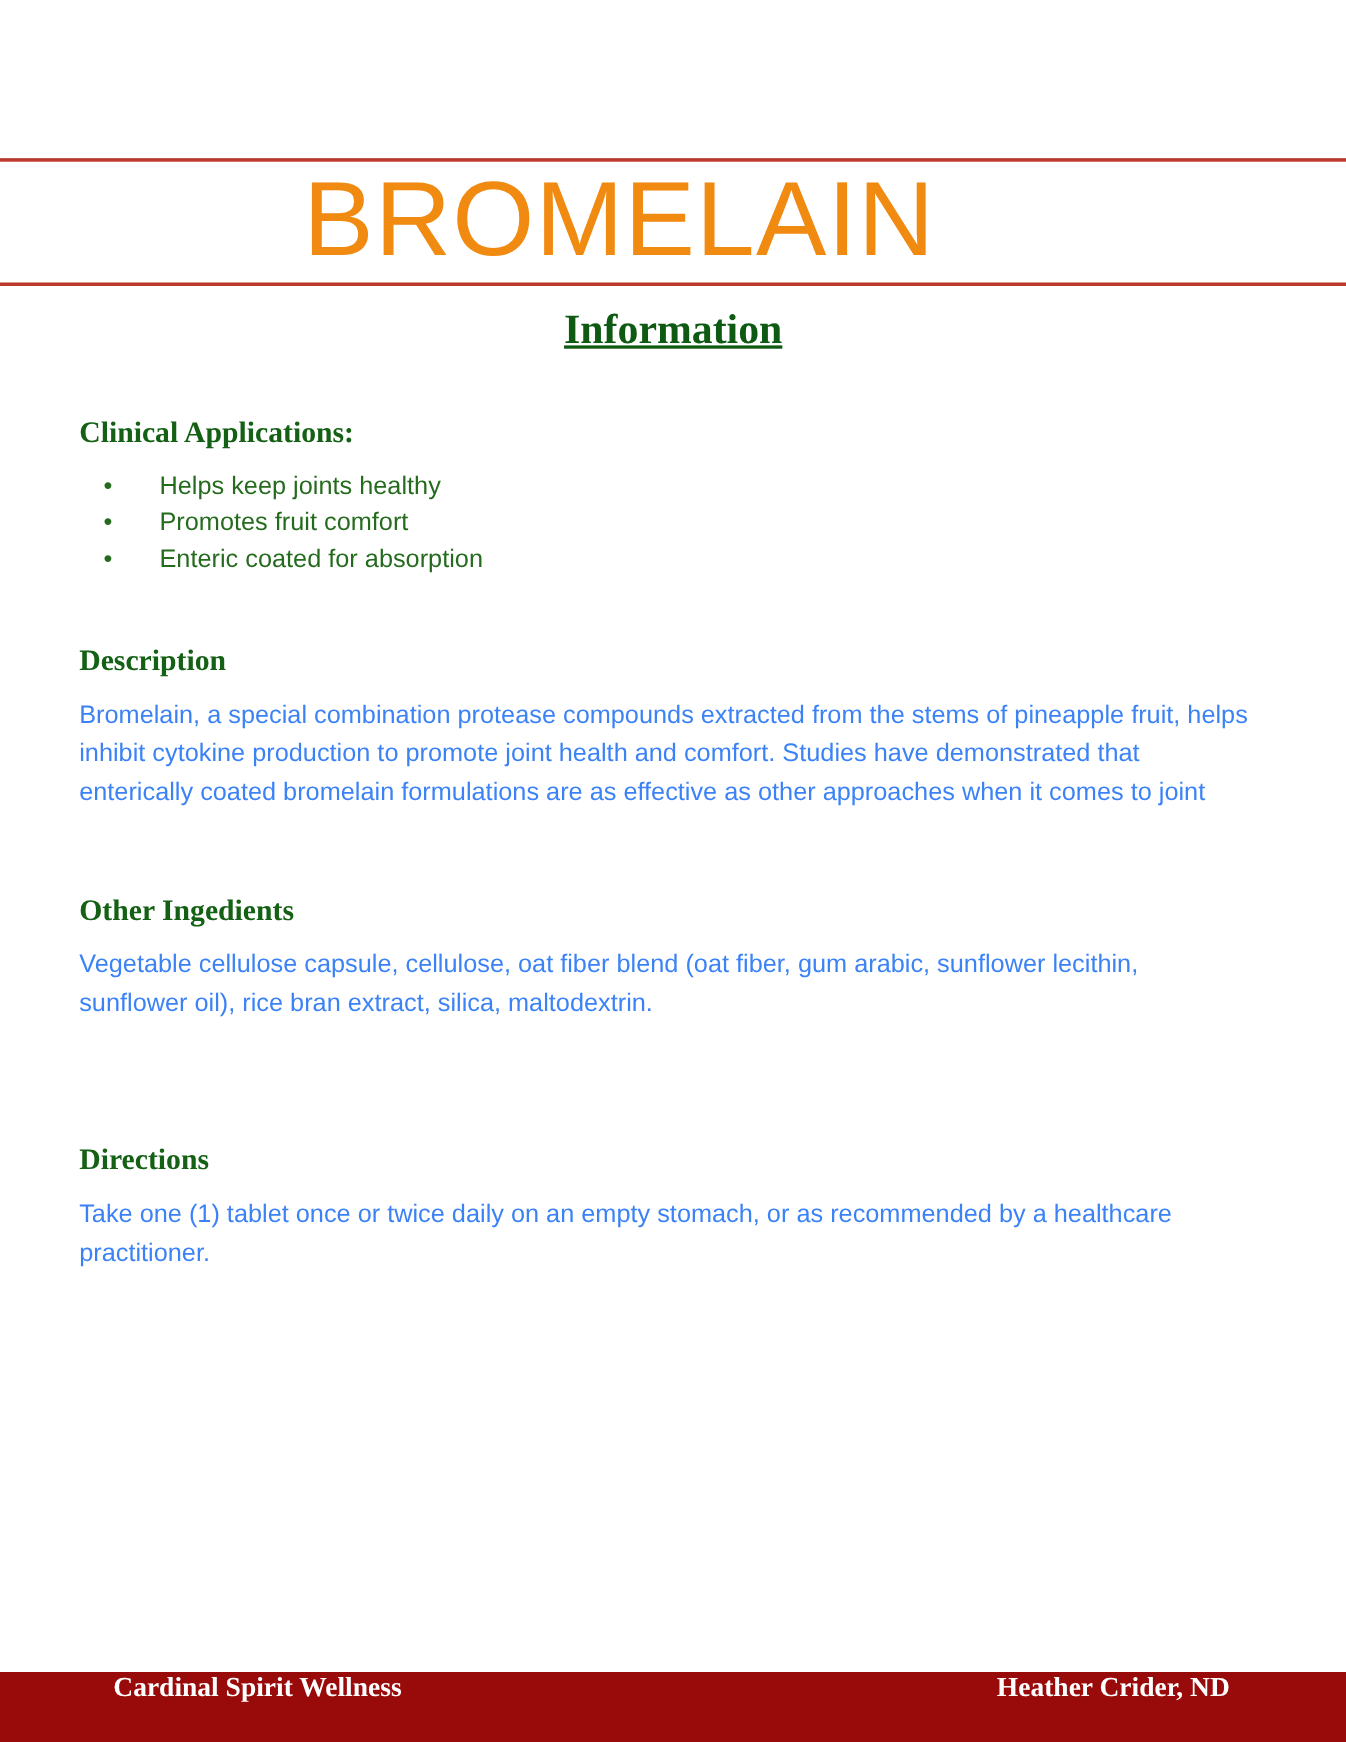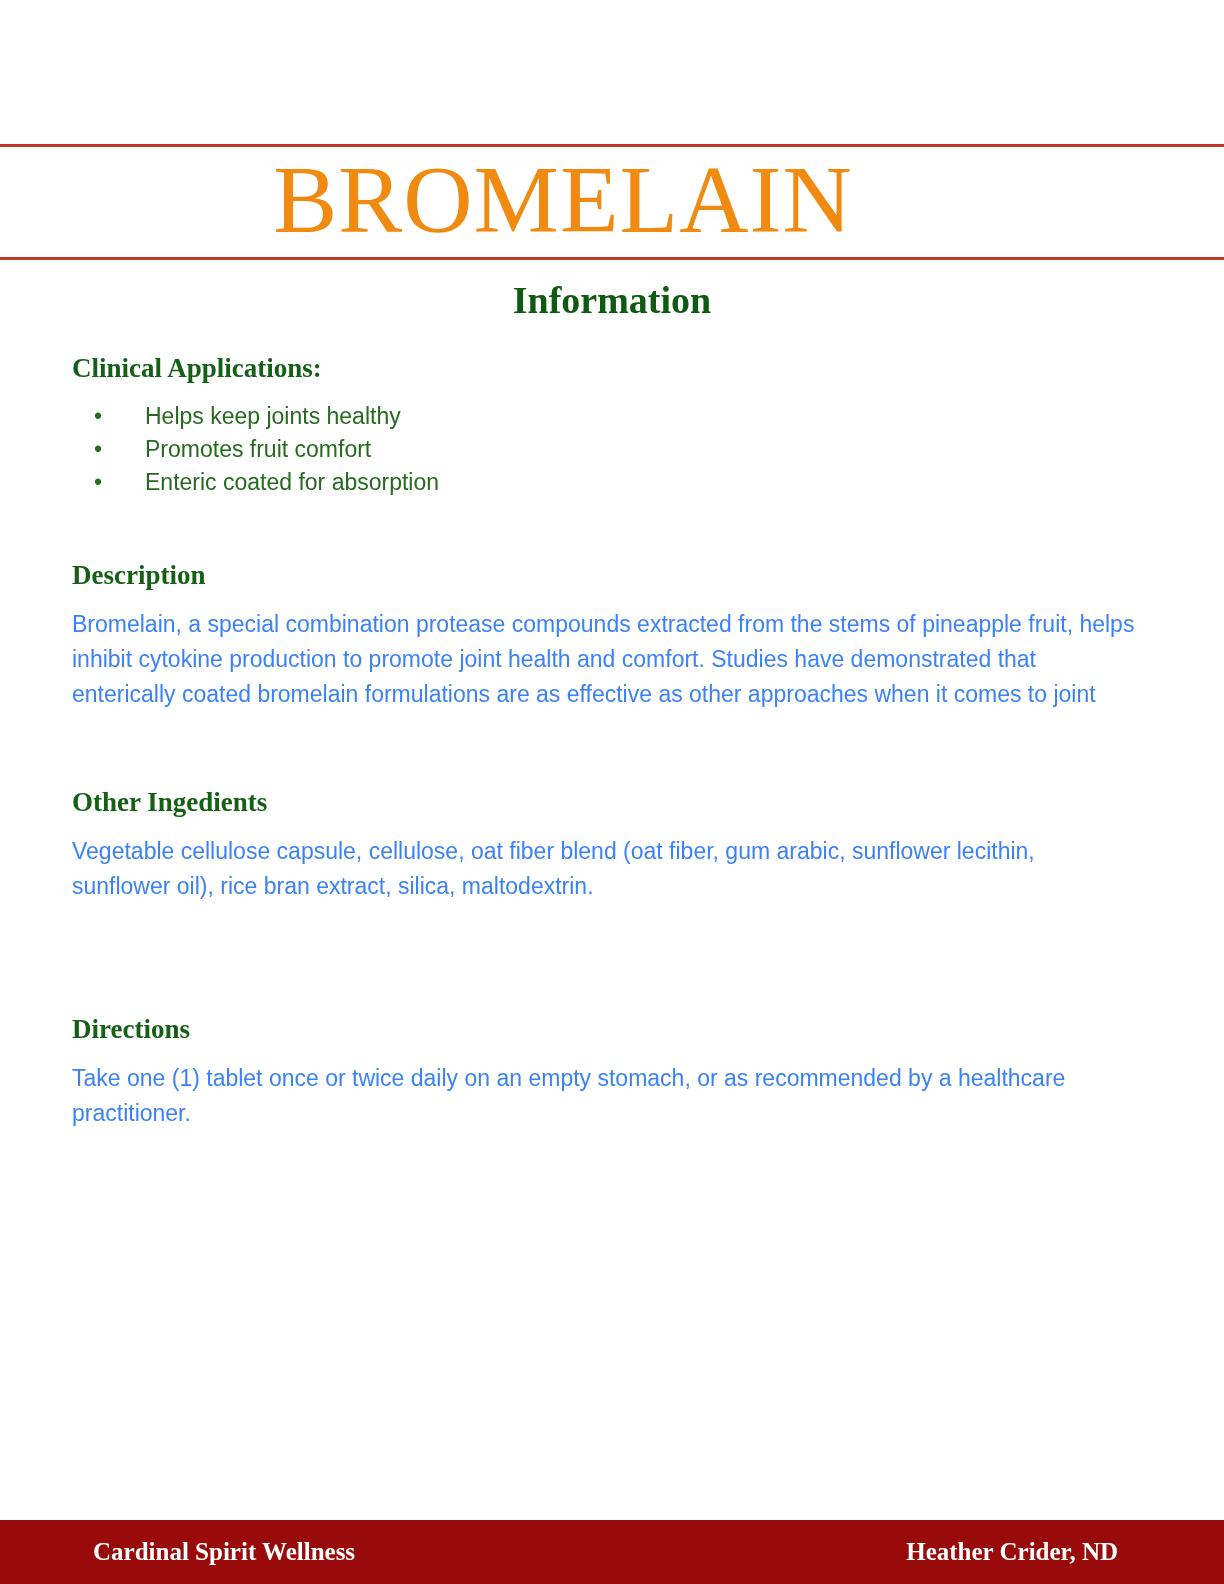--- a/index.html
+++ b/index.html
@@ -34,46 +34,47 @@
   }
   .rule-top { top: 144px; }
   .rule-bottom { top: 257px; }
 
   .doc-title {
     position: absolute;
     top: 148px;
     left: 0;
     width: 1126px;
     text-align: center;
-    font-family: Liberation Serif, serif;
+    font-family: Liberation Sans, sans-serif;
     font-weight: 400;
     font-size: 96px;
     line-height: 104px;
     letter-spacing: 1px;
     color: #F08A10;
     white-space: nowrap;
   }
 
   .doc-subtitle {
     position: absolute;
     top: 277px;
     left: 0;
     width: 1224px;
     text-align: center;
     font-family: "Liberation Serif", "DejaVu Serif", serif;
     font-weight: 700;
     font-size: 38px;
     line-height: 46px;
     color: #0F5A12;
+    text-decoration: underline;
   }
 
   
   .content {
     position: absolute;
-    top: 352px;
+    top: 377px;
     left: 72px;
     width: 1066px;
   }
 
   .section { margin: 0 0 0 0; }
 
   .section-heading {
     font-family: "Liberation Serif", "DejaVu Serif", serif;
     font-weight: 700;
     font-size: 27px;
@@ -123,26 +124,25 @@
   .footer-bar {
     position: absolute;
     left: 0;
     top: 1520px;
     width: 1224px;
     height: 64px;
     background: #990A0A;
   }
   .footer-inner {
     position: absolute;
-    left: 93px;
+    left: 103px;
     right: 106px;
     top: 0;
     height: 64px;
     display: flex;
-    align-items: center;
     justify-content: space-between;
   }
   .footer-text {
     font-family: "Liberation Serif", "DejaVu Serif", serif;
     font-weight: 700;
     font-size: 25px;
     line-height: 30px;
     color: #FFFFFF;
     white-space: nowrap;
   }

